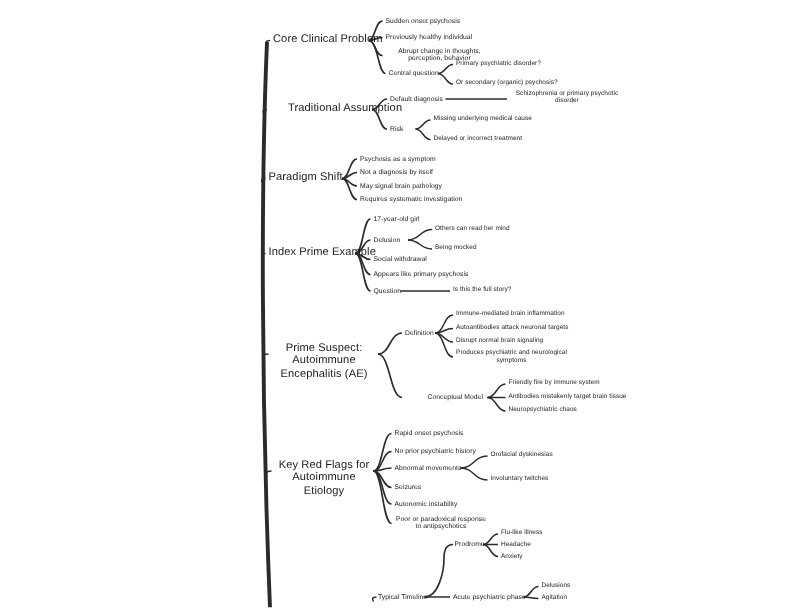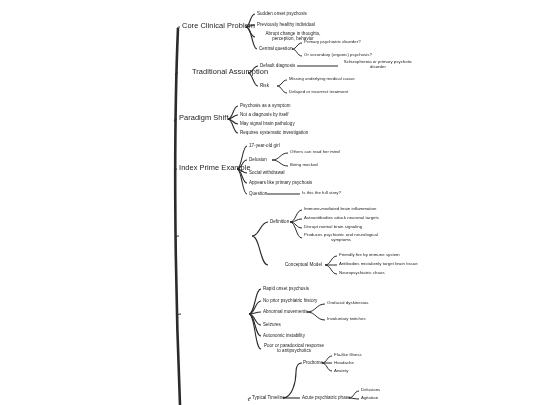--- a/index.html
+++ b/index.html
@@ -125,30 +125,32 @@
   <div class="node l1" style="left:179px;top:164px;">Index Prime Example</div>
   <div class="node l2" style="left:249px;top:143px;">17-year-old girl</div>
   <div class="node l2" style="left:249px;top:157px;">Delusion</div>
   <div class="node l3" style="left:290px;top:150px;">Others can read her mind</div>
   <div class="node l3" style="left:290px;top:163px;">Being mocked</div>
   <div class="node l2" style="left:249px;top:170px;">Social withdrawal</div>
   <div class="node l2" style="left:249px;top:180px;">Appears like primary psychosis</div>
   <div class="node l2" style="left:249px;top:191px;">Question</div>
   <div class="node l3" style="left:302px;top:191px;">Is this the full story?</div>
 
+  <div class="node l1 wrap ctr" style="left:181px;top:228px;width:70px;">Prime Suspect: Autoimmune Encephalitis (AE)</div>
   <div class="node l2" style="left:270px;top:219px;">Definition</div>
   <div class="node l3" style="left:304px;top:207px;">Immune-mediated brain inflammation</div>
   <div class="node l3" style="left:304px;top:216px;">Autoantibodies attack neuronal targets</div>
   <div class="node l3" style="left:304px;top:225px;">Disrupt normal brain signaling</div>
   <div class="node l3 wrap ctr" style="left:304px;top:233px;width:74px;">Produces psychiatric and neurological symptoms</div>
   <div class="node l2" style="left:285px;top:262px;">Conceptual Model</div>
   <div class="node l3" style="left:339px;top:253px;">Friendly fire by immune system</div>
   <div class="node l3" style="left:339px;top:262px;">Antibodies mistakenly target brain tissue</div>
   <div class="node l3" style="left:339px;top:271px;">Neuropsychiatric chaos</div>
 
+  <div class="node l1 wrap ctr" style="left:183px;top:306px;width:66px;">Key Red Flags for Autoimmune Etiology</div>
   <div class="node l2" style="left:263px;top:286px;">Rapid onset psychosis</div>
   <div class="node l2" style="left:263px;top:298px;">No prior psychiatric history</div>
   <div class="node l2" style="left:263px;top:309px;">Abnormal movements</div>
   <div class="node l3" style="left:327px;top:301px;">Orofacial dyskinesias</div>
   <div class="node l3" style="left:327px;top:317px;">Involuntary twitches</div>
   <div class="node l2" style="left:263px;top:322px;">Seizures</div>
   <div class="node l2" style="left:263px;top:333px;">Autonomic instability</div>
   <div class="node l2 wrap ctr" style="left:263px;top:343px;width:62px;">Poor or paradoxical response to antipsychotics</div>
 
   <div class="node l2" style="left:252px;top:395px;">Typical Timeline</div>

